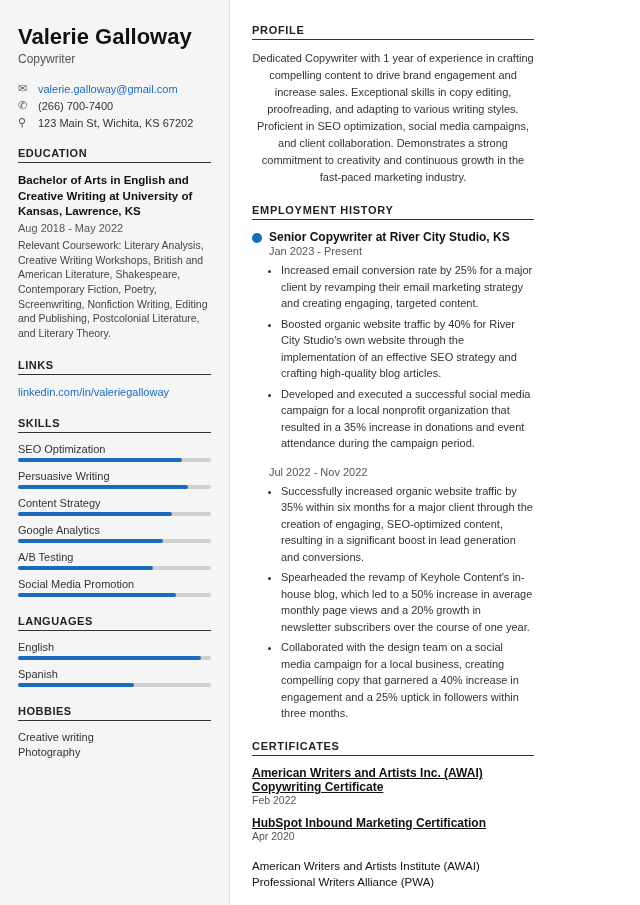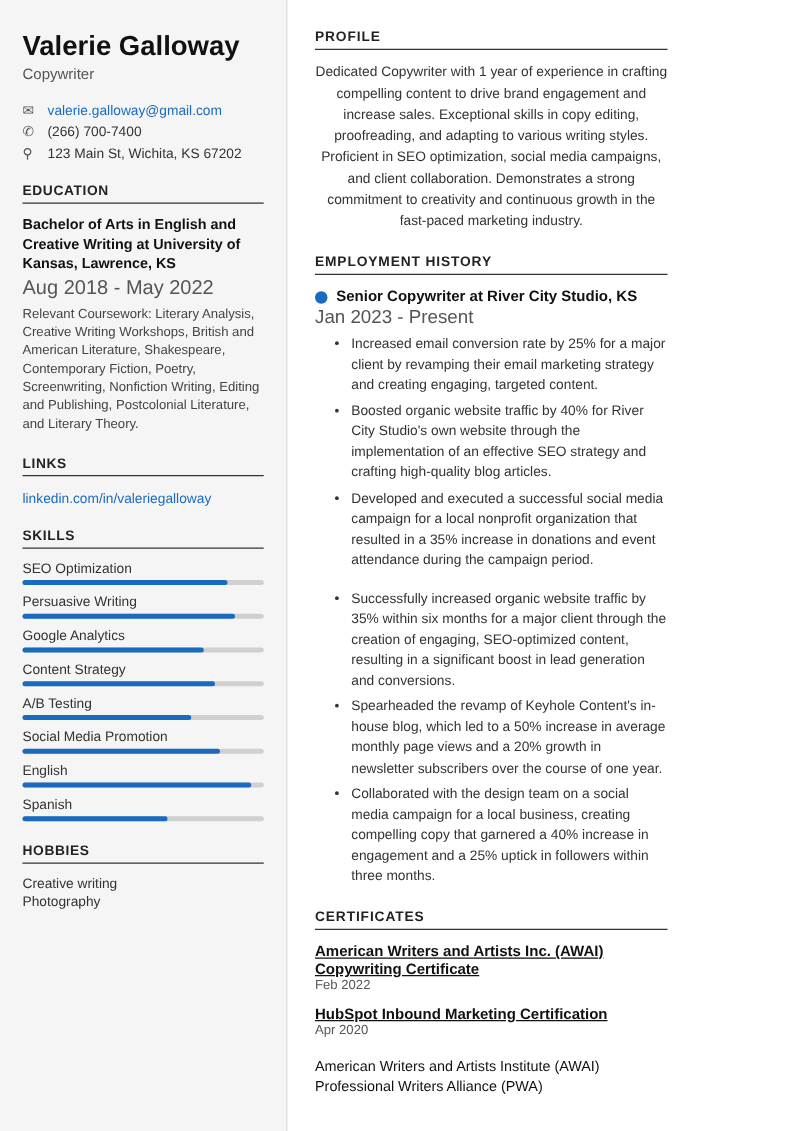--- a/index.html
+++ b/index.html
@@ -66,21 +66,21 @@
       margin-bottom: 10px;
     }
     .education-degree {
       font-size: 11.5px;
       font-weight: 700;
       color: #111;
       line-height: 1.35;
       margin-bottom: 2px;
     }
     .education-dates {
-      font-size: 16px;
+      font-size: 11px;
       color: #555;
       margin-bottom: 4px;
     }
     .education-coursework {
       font-size: 10.5px;
       color: #444;
       line-height: 1.4;
     }
     .link-item a {
       color: #1a6bbf;
@@ -172,22 +172,23 @@
       border-radius: 50%;
       background: #1a6bbf;
       margin-top: 3px;
     }
     .job-title {
       font-size: 12px;
       font-weight: 700;
       color: #111;
     }
     .job-dates {
-      font-size: 15px;
-      color: #555;
+      font-size: 11px;
+      color: #555;
+      margin-left: 17px;
       margin-bottom: 5px;
     }
     .job-bullets {
       margin-left: 17px;
       padding-left: 12px;
     }
     .job-bullets li {
       font-size: 11px;
       color: #333;
       line-height: 1.5;
@@ -256,45 +257,46 @@
       <div class="skill-bar-fill" style="width:85%"></div>
     </div>
   </div>
         <div class="skill-item">
     <div class="skill-label">Persuasive Writing</div>
     <div class="skill-bar-bg">
       <div class="skill-bar-fill" style="width:88%"></div>
     </div>
   </div>
         <div class="skill-item">
+    <div class="skill-label">Content Strategy</div>
+    <div class="skill-bar-bg">
+      <div class="skill-bar-fill" style="width:80%"></div>
+    </div>
+  </div>
+        <div class="skill-item">
     <div class="skill-label">Google Analytics</div>
     <div class="skill-bar-bg">
       <div class="skill-bar-fill" style="width:75%"></div>
     </div>
   </div>
         <div class="skill-item">
-    <div class="skill-label">Content Strategy</div>
-    <div class="skill-bar-bg">
-      <div class="skill-bar-fill" style="width:80%"></div>
-    </div>
-  </div>
-        <div class="skill-item">
     <div class="skill-label">A/B Testing</div>
     <div class="skill-bar-bg">
       <div class="skill-bar-fill" style="width:70%"></div>
     </div>
   </div>
         <div class="skill-item">
     <div class="skill-label">Social Media Promotion</div>
     <div class="skill-bar-bg">
       <div class="skill-bar-fill" style="width:82%"></div>
     </div>
   </div>
       </div>
 
+    <div class="section-title">LANGUAGES</div>
     <div id="languages-container">
         <div class="language-item">
     <div class="language-label">English</div>
     <div class="language-bar-bg">
       <div class="language-bar-fill" style="width:95%"></div>
     </div>
   </div>
         <div class="language-item">
     <div class="language-label">Spanish</div>
     <div class="language-bar-bg">
@@ -326,20 +328,21 @@
       <div class="job-title">Senior Copywriter at River City Studio, KS</div>
     </div>
     <div class="job-dates">Jan 2023 - Present</div>
     <ul class="job-bullets">
               <li>Increased email conversion rate by 25% for a major client by revamping their email marketing strategy and creating engaging, targeted content.</li>
               <li>Boosted organic website traffic by 40% for River City Studio's own website through the implementation of an effective SEO strategy and crafting high-quality blog articles.</li>
               <li>Developed and executed a successful social media campaign for a local nonprofit organization that resulted in a 35% increase in donations and event attendance during the campaign period.</li>
             </ul>
   </div>
           <div class="job">
+    <div class="job-dates">Jul 2022 - Nov 2022</div>
     <ul class="job-bullets">
               <li>Successfully increased organic website traffic by 35% within six months for a major client through the creation of engaging, SEO-optimized content, resulting in a significant boost in lead generation and conversions.</li>
               <li>Spearheaded the revamp of Keyhole Content's in-house blog, which led to a 50% increase in average monthly page views and a 20% growth in newsletter subscribers over the course of one year.</li>
               <li>Collaborated with the design team on a social media campaign for a local business, creating compelling copy that garnered a 40% increase in engagement and a 25% uptick in followers within three months.</li>
             </ul>
   </div>
         </div>
     </div>
 
     <div class="main-section">

